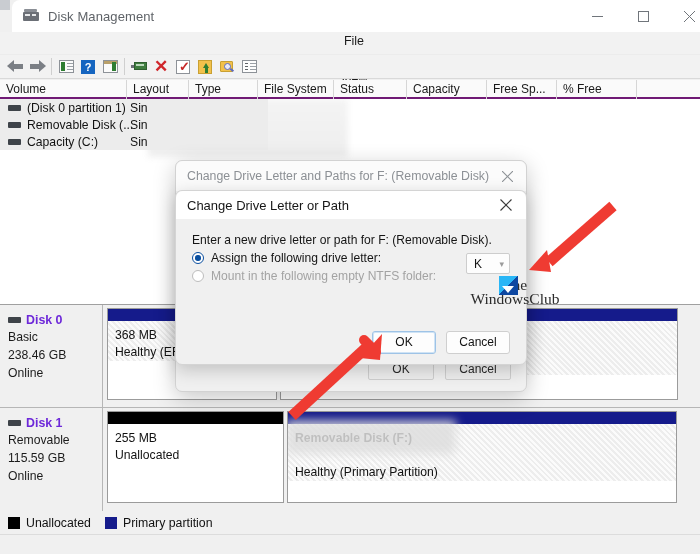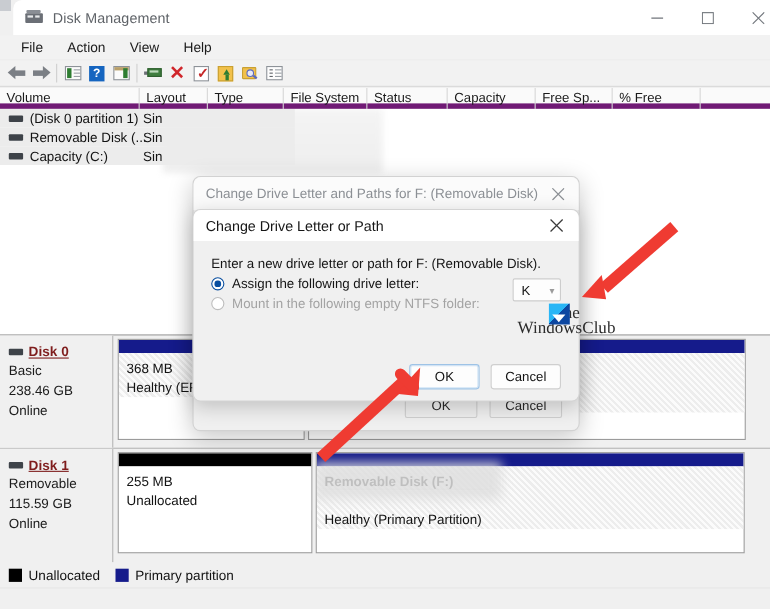--- a/index.html
+++ b/index.html
@@ -53,20 +53,21 @@
     color:#70757b;
   }
   .tb-btn:last-child { border-top-right-radius:8px; }
   .tb-btn svg { display:block; }
 
   
   .menubar {
     position:absolute; left:0; top:32px; width:700px; height:23px;
     background:#f2f2f2; display:flex; align-items:center; padding-left:8px;
     border-bottom:1px solid #ececec;
+    flex-direction:column;
   }
   .menu-item {
     font-size:12.5px; color:#1b1b1b; padding:2px 11px 3px 11px;
   }
 
   
   .toolbar {
     position:absolute; left:0; top:55px; width:700px; height:24px;
     background:#f2f2f2; display:flex; align-items:center; padding-left:4px;
     border-bottom:1px solid #d9d9d9;
@@ -120,21 +121,21 @@
   .ic-prop .l1 { position:absolute; left:2px; top:2px; width:3px;height:1.4px; background:#5f6368; }
   .ic-prop .l2 { position:absolute; left:2px; top:5px; width:3px;height:1.4px; background:#5f6368; }
   .ic-prop .l3 { position:absolute; left:2px; top:8px; width:3px;height:1.4px; background:#5f6368; }
   .ic-prop .r1 { position:absolute; left:7px; top:2px; width:6px;height:1.4px; background:#9aa0a6; }
   .ic-prop .r2 { position:absolute; left:7px; top:5px; width:6px;height:1.4px; background:#9aa0a6; }
   .ic-prop .r3 { position:absolute; left:7px; top:8px; width:6px;height:1.4px; background:#9aa0a6; }
 
   
   .vol-header {
     position:absolute; left:0; top:80px; width:700px; height:19px;
-    display:flex; background:#fafafa; border-bottom:5px solid #701a75;
+    display:flex; background:#fafafa; border-bottom:2px solid #701a75;
   }
   .vh-cell {
     font-size:12px; color:#1a1a1a; padding-left:6px; line-height:18px;
     border-right:1px solid #d6d6d6; height:19px; overflow:hidden; white-space:nowrap;
   }
 
   
   .vol-body {
     position:absolute; left:0; top:99px; width:700px; height:205px;
     background:#ffffff; overflow:hidden;
@@ -169,21 +170,21 @@
     position:absolute; left:0; top:304px; width:700px; height:212px;
     background:#f0f0f0; border-top:1px solid #a0a0a0;
   }
   .disk-row { position:relative; height:103px; border-bottom:1px solid #b6b6b6; display:flex; }
   .disk-info {
     width:103px; background:#f0f0f0; padding:8px 0 0 8px;
     border-right:1px solid #b6b6b6;
   }
   .disk-title { display:flex; align-items:center; gap:5px; }
   .disk-title .dicon { width:13px; height:6px; background:#3e4349; border-radius:1px; }
-  .disk-title .dname { font-size:12.4px; font-weight:bold; color:#7f1d1d;text-decoration:underline; }
+  .disk-title .dname { font-size:12.4px; font-weight:bold; color:#6d28d9; }
   .disk-sub { font-size:12.2px; color:#1b1b1b; margin-top:2px; line-height:16px; }
 
   .parts { flex:1; position:relative; padding:3px 4px 4px 4px; display:flex; gap:3px; }
   .part {
     position:relative; background:#ffffff;
     border:1px solid #9b9b9b;
     overflow:hidden;
   }
   .part .hdrbar { height:12px; width:100%; }
   .part .pbody {

